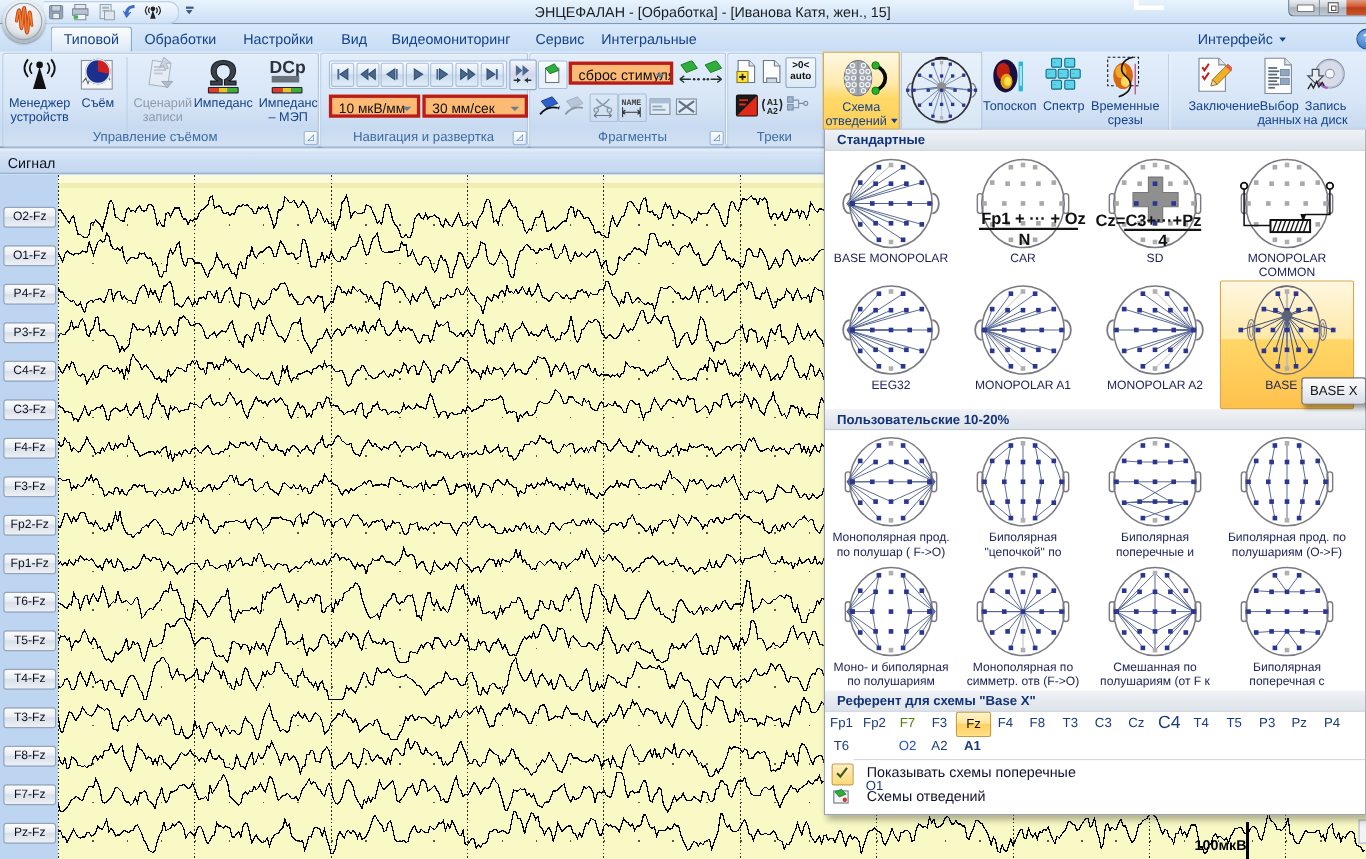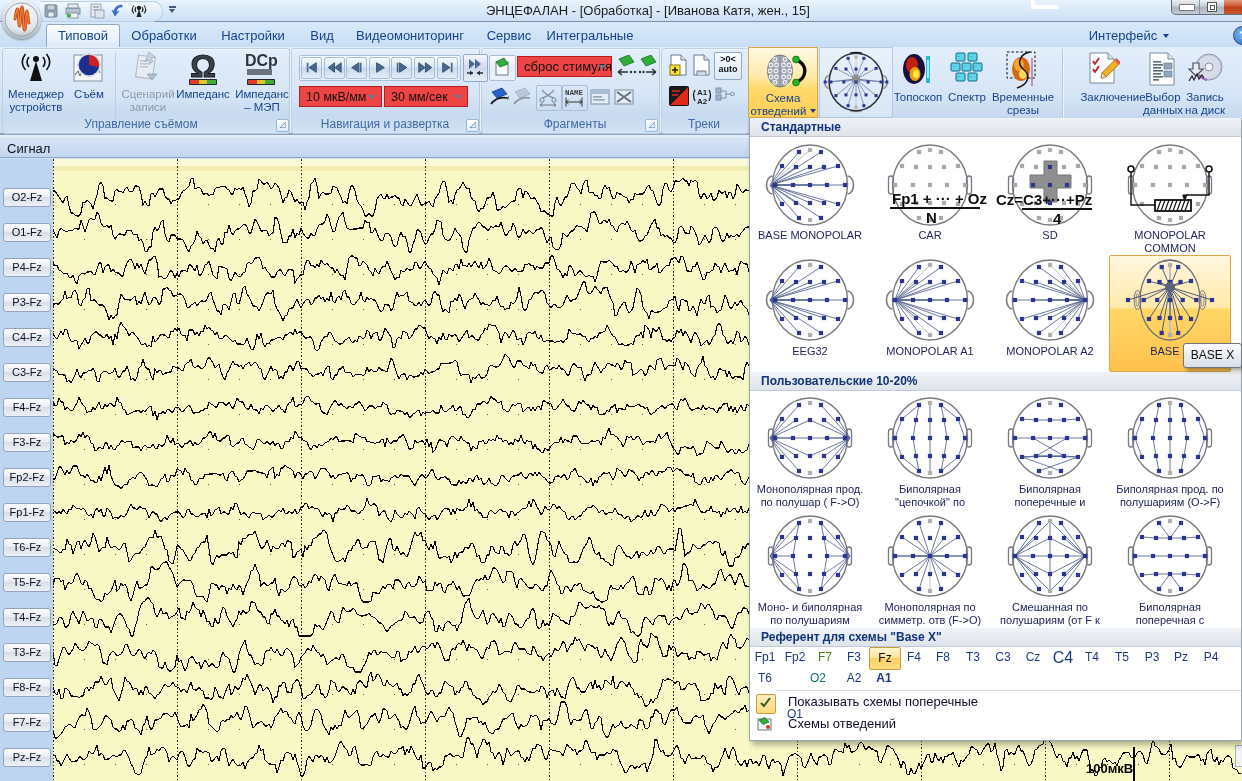--- a/index.html
+++ b/index.html
@@ -8,21 +8,21 @@
   .gcap{position:absolute;top:117px;height:15px;font-size:12px;color:#3e6aa5;text-align:center;line-height:15px}
   .biglabel{position:absolute;font-size:11.5px;color:#15428b;text-align:center;line-height:13px}
   .launcher{position:absolute;top:119px;width:11px;height:11px;border:1px solid #9db7d6;border-radius:2px;background:linear-gradient(#fdfeff,#dfeafa);color:#4a76ae;font-size:8px;line-height:9px;text-align:center}
   .chbtn{position:absolute;left:3px;width:46px;height:17px;border:1px solid #93a4bb;border-radius:3px;
          background:linear-gradient(#fdfdfe,#e9edf3 45%,#d8dfe8 50%,#eef1f6);
          font-size:11px;color:#10101e;text-align:center;line-height:16px}
   .mhdr{position:absolute;left:750px;width:491px;height:19px;background:linear-gradient(#eff2f6,#dee3ea);
         border-bottom:1px solid #c2cbd8;font-size:12px;font-weight:bold;color:#10337a;line-height:19px;padding-left:11px;box-sizing:border-box}
   .pbtn{position:absolute;top:57px;width:19px;height:20px;border:1px solid #a8bdd8;border-radius:2px;
         background:linear-gradient(#f5f9fd,#dce8f5 45%,#c8d9ec 50%,#e2edf8)}
-  .combo{position:absolute;height:21px;background:#ef4444;border:1px solid #b91c1c;font-size:13px;color:#111;
+  .combo{position:absolute;height:21px;background:#fdba74;border:3px solid #b91c1c;font-size:13px;color:#111;
          line-height:20px;padding-left:6px;box-sizing:border-box;white-space:nowrap;overflow:hidden}
   .combo .arr{position:absolute;right:5px;top:8px;width:0;height:0;border-left:4px solid transparent;border-right:4px solid transparent;border-top:4px solid #677d96}
   .ic{position:absolute}
 </style></head>
 <body>
 
 <div class="abs" style="left:0;top:0;width:1242px;height:21px;background:linear-gradient(#e8f3fd,#cce0f5)"></div>
 <div class="abs" style="left:0;top:21px;width:1242px;height:1px;background:#7b90a8"></div>
 <div class="abs" style="left:486px;top:3px;font-size:13px;color:#1c1c1c">ЭНЦЕФАЛАН - [Обработка] - [Иванова Катя, жен., 15]</div>
 
@@ -202,21 +202,21 @@
       </g>
     </svg></div>
 <div class="abs" style="left:463px;top:54px;width:23px;height:26px;border:1px solid #8fa8c8;border-radius:2px;background:linear-gradient(#f2f7fc,#dcd8ee 45%,#cfd9ec 50%,#e4edf7)"></div>
 <svg class="ic" style="left:465px;top:56px" width="20" height="22" viewBox="0 0 20 22">
   <path d="M4 3 L10 8 L4 13 Z" fill="#4a6a92"></path>
     <path d="M10 3 L16 8 L10 13 Z" fill="#4a6a92"></path>
   <path d="M2 17 h6 M12 17 h6" stroke="#233" stroke-width="1.4"></path>
   <path d="M8 17 l-3 -2.5 v5 Z M12 17 l3 -2.5 v5 Z" fill="#233"></path>
 </svg>
 <div class="combo" style="left:299px;top:86px;width:83px;font-size:12.5px">10 мкВ/мм<span class="arr"></span></div>
-<div class="combo" style="left:384px;top:86px;width:84px;font-size:12.5px">30 мм/сек<span class="arr"></span></div>
+<div class="combo" style="left:384px;top:86px;width:96px;font-size:12.5px">30 мм/сек<span class="arr"></span></div>
 <div class="gcap" style="left:305px;width:160px">Навигация и развертка</div>
 <div class="launcher" style="left:466px">◿</div>
 
 <div class="abs" style="left:489px;top:55px;width:25px;height:24px;border:1px solid #a9bed9;border-radius:2px;background:linear-gradient(#fafcfe,#e4eef8 50%,#e8f1fa)"></div>
 <svg class="ic" style="left:492px;top:57px" width="20" height="20" viewBox="0 0 20 20">
   <rect x="4" y="5" width="12" height="13" fill="#fdfdfd" stroke="#68788a" stroke-width="1"></rect>
   <path d="M4 5 L12 1 L16 7 L8 10 Z" fill="#2fae3c" stroke="#14701f" stroke-width=".8"></path>
 </svg>
 <div class="combo" style="left:517px;top:56px;width:95px">сброс стимуля<span class="arr"></span></div>
 <svg class="ic" style="left:615px;top:55px" width="22" height="24" viewBox="0 0 22 24">
@@ -1906,21 +1906,21 @@
     <div style="position:absolute;left:988px;top:647px;width:30px;height:21px;font-size:12px;color:#1c3a7e;text-align:center;line-height:21px">C3</div>
     <div style="position:absolute;left:1018px;top:647px;width:30px;height:21px;font-size:12px;color:#1c3a7e;text-align:center;line-height:21px">Cz</div>
     <div style="position:absolute;left:1048px;top:647px;width:30px;height:21px;font-size:16px;color:#1c3a7e;text-align:center;line-height:21px">C4</div>
     <div style="position:absolute;left:1077px;top:647px;width:30px;height:21px;font-size:12px;color:#1c3a7e;text-align:center;line-height:21px">T4</div>
     <div style="position:absolute;left:1107px;top:647px;width:30px;height:21px;font-size:12px;color:#1c3a7e;text-align:center;line-height:21px">T5</div>
     <div style="position:absolute;left:1137px;top:647px;width:30px;height:21px;font-size:12px;color:#1c3a7e;text-align:center;line-height:21px">P3</div>
     <div style="position:absolute;left:1166px;top:647px;width:30px;height:21px;font-size:12px;color:#1c3a7e;text-align:center;line-height:21px">Pz</div>
     <div style="position:absolute;left:1196px;top:647px;width:30px;height:21px;font-size:12px;color:#1c3a7e;text-align:center;line-height:21px">P4</div>
     <div style="position:absolute;left:750px;top:668px;width:30px;height:20px;font-size:12px;color:#1c3a7e;text-align:center;line-height:20px;">T6</div>
     <div style="position:absolute;left:780px;top:668px;width:30px;height:20px;font-size:12px;color:#1c3a7e;text-align:center;line-height:20px;margin-top:36px;">O1</div>
-    <div style="position:absolute;left:810px;top:668px;width:30px;height:20px;font-size:12px;color:#0f766e;text-align:left;line-height:20px;">O2</div>
+    <div style="position:absolute;left:810px;top:668px;width:30px;height:20px;font-size:12px;color:#1d4ed8;text-align:center;line-height:20px;">O2</div>
     <div style="position:absolute;left:839px;top:668px;width:30px;height:20px;font-size:12px;color:#1c3a7e;text-align:center;line-height:20px;">A2</div>
     <div style="position:absolute;left:869px;top:668px;width:30px;height:20px;font-size:12px;color:#1c3a7e;text-align:center;line-height:20px;font-weight:bold;">A1</div>
   <div class="abs" style="left:776px;top:690px;width:465px;height:1px;background:#d4d8dd"></div>
   <div class="abs" style="left:756px;top:694px;width:18px;height:18px;background:linear-gradient(#ffeec2,#ffd978);border:1px solid #c79c3f;border-radius:2px"></div>
   <svg class="abs" style="left:759px;top:696px;z-index:5" width="13" height="13" viewBox="0 0 13 13">
       <path d="M2 7 L5 10 L11 2" stroke="#3a5a1a" stroke-width="2" fill="none"></path>
     </svg>
   <div class="abs" style="left:788px;top:694px;font-size:13px;color:#10102e;white-space:nowrap">Показывать схемы поперечные</div>
   <svg class="abs" style="left:757px;top:716px" width="16" height="16" viewBox="0 0 16 16">
     <rect x="1" y="3" width="13" height="11" fill="#f4f6f8" stroke="#68788a" stroke-width="1"></rect>

